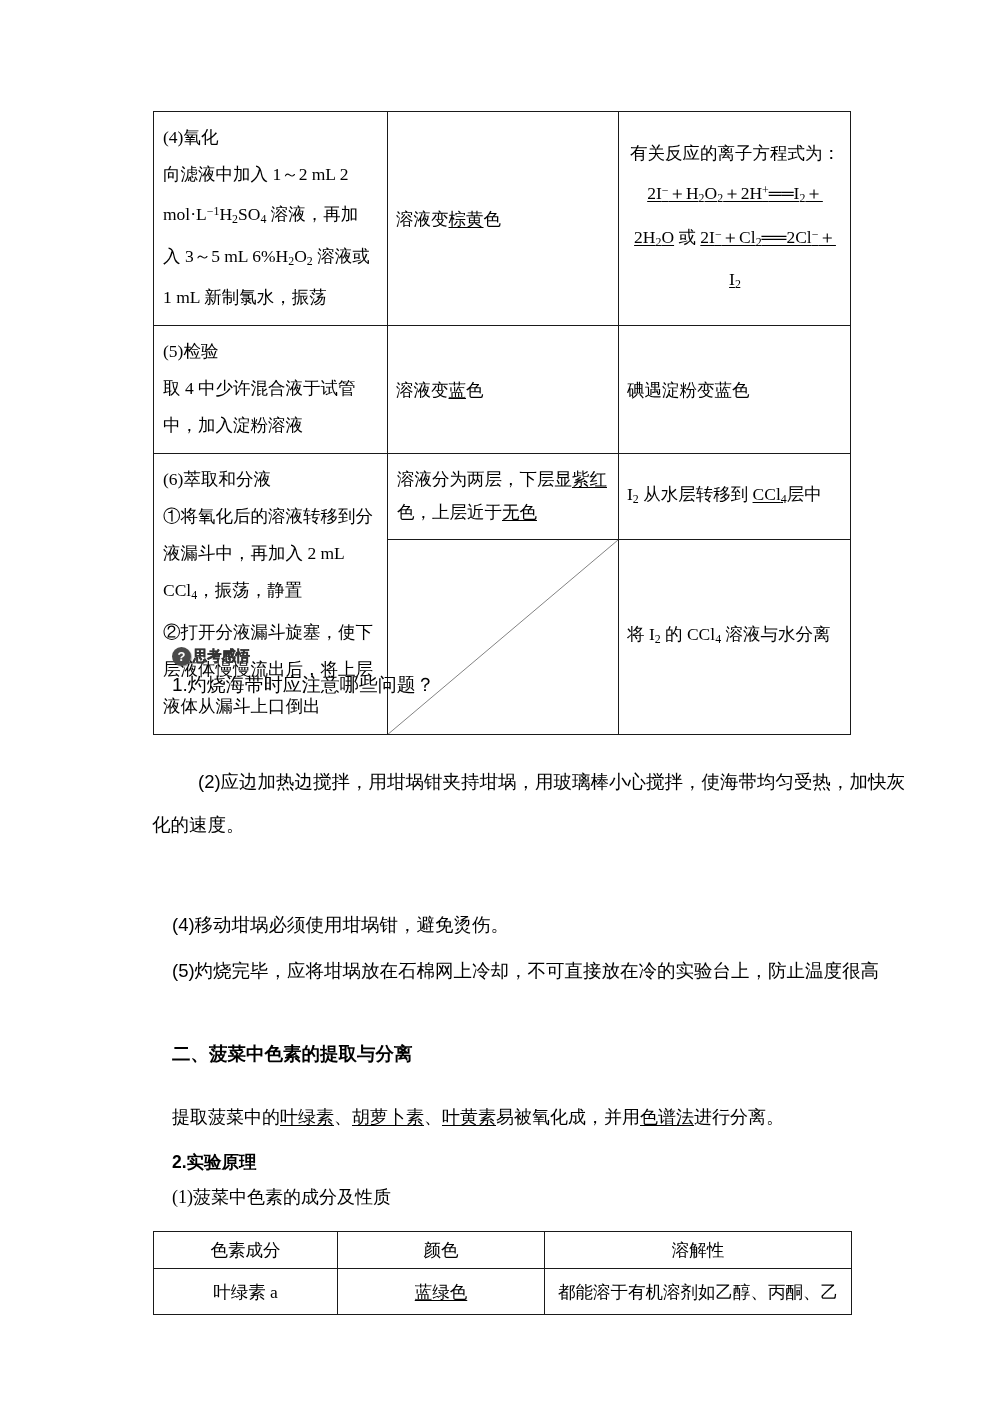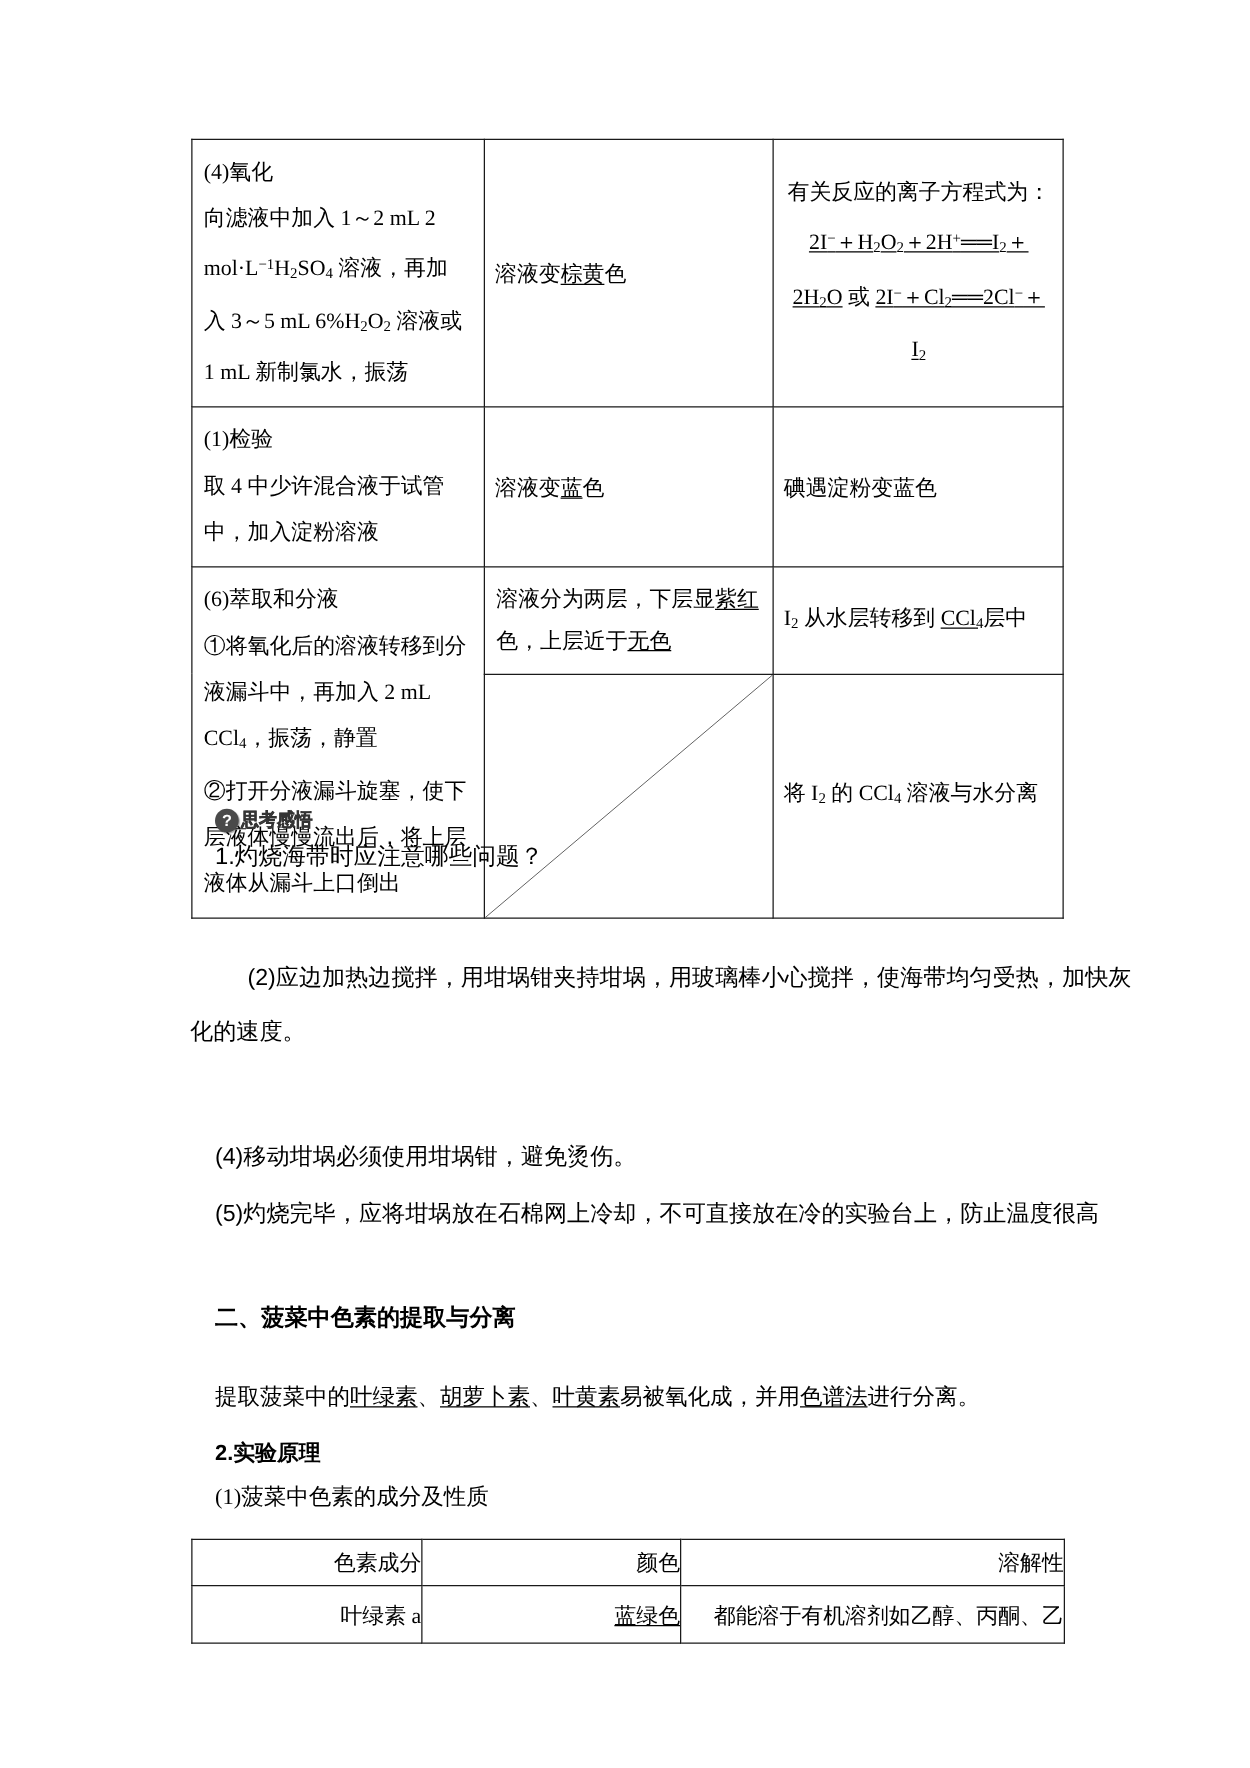--- a/index.html
+++ b/index.html
@@ -79,21 +79,21 @@
     display: block;
   }
 
   
   #pigment-table {
     position: absolute;
     left: 153px;
     top: 1231px;
     width: 695px;
   }
-  #pigment-table td { text-align: right; font-size: 17.5px; }
+  #pigment-table td { text-align: center; font-size: 17.5px; }
   #pigment-table td.p1 { width: 183px; height: 36px; }
   #pigment-table td.p2 { width: 206px; }
   #pigment-table td.p3 { width: 306px; }
   #pigment-table td.bodyrow { height: 45px; }
   .para {
     position: absolute;
     left: 0;
     width: 700px;
     font-size: 18px;
     white-space: nowrap;
@@ -174,21 +174,21 @@
             <div class="eqline uline">2I<sup>−</sup>＋H<sub>2</sub>O<sub>2</sub>＋2H<sup>+</sup>══I<sub>2</sub>＋</div>
             <div class="eqline"><span class="uline">2H<sub>2</sub>O</span> 或 <span class="uline">2I<sup>−</sup>＋Cl<sub>2</sub>══2Cl<sup>−</sup>＋</span></div>
             <div class="eqline uline">I<sub>2</sub></div>
           </div>
         </td>
       </tr>
 
       <tr>
         <td class="c1">
           <div class="cell-pad cell-left">
-            <div>(1)检验</div>
+            <div>(5)检验</div>
             <div>取 4 中少许混合液于试管</div>
             <div>中，加入淀粉溶液</div>
           </div>
         </td>
         <td class="c2">
           <div class="cell-center">溶液变<span class="uline">蓝</span>色</div>
         </td>
         <td class="c3">
           <div class="cell-center">碘遇淀粉变蓝色</div>
         </td>

